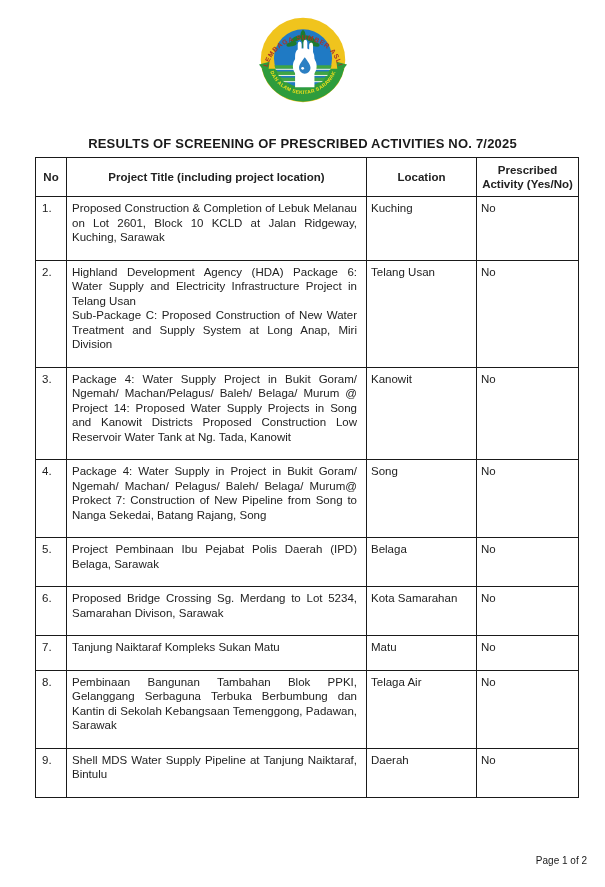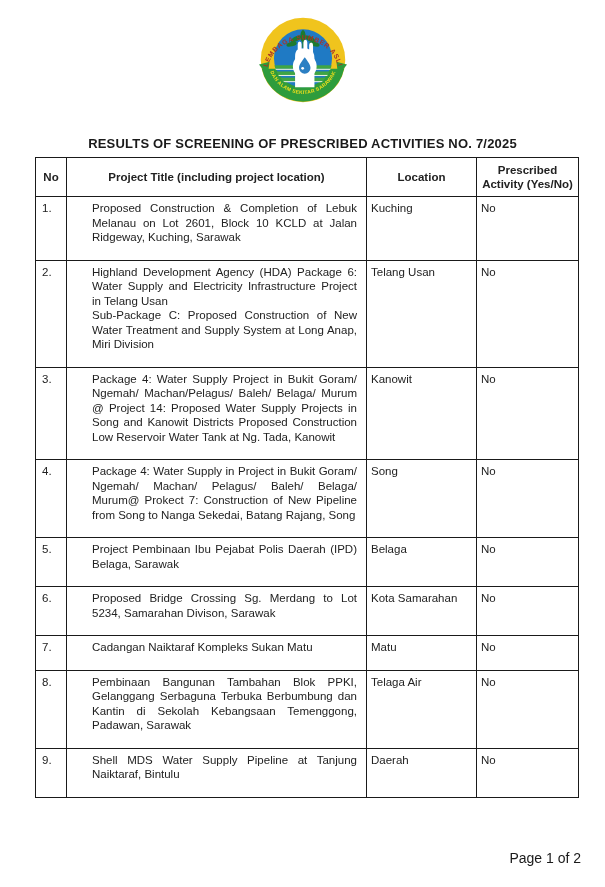--- a/index.html
+++ b/index.html
@@ -53,29 +53,29 @@
     vertical-align: top;
   }
   table.screening th {
     font-weight: bold;
     text-align: center;
     padding: 5px 4px;
     line-height: 14px;
     vertical-align: middle;
   }
   td.cell-no { padding: 4px 2px 4px 6px; }
-  td.cell-title { padding: 4px 9px 15px 25px; }
+  td.cell-title { padding: 4px 9px 15px 5px; }
   td.cell-title .para { text-align: justify; }
   td.cell-center { padding: 4px 4px; text-align: left; }
 
   .page-footer {
     position: absolute;
-    right: 24px;
+    right: 18px;
     bottom: 21px;
-    font-size: 14px;
+    font-size: 10px;
     color: #1a1a1a;
   }
 </style>
 </head>
 <body>
 
 <div class="page">
 
   <div class="logo-wrap">
     <svg width="88" height="88" viewBox="0 0 100 100">
@@ -198,21 +198,21 @@
           <td class="cell-no">6.</td>
           <td class="cell-title">
             <div class="para">Proposed Bridge Crossing Sg. Merdang to Lot 5234, Samarahan Divison, Sarawak</div>
           </td>
           <td class="cell-center">Kota Samarahan</td>
           <td class="cell-center">No</td>
         </tr>
         <tr>
           <td class="cell-no">7.</td>
           <td class="cell-title">
-            <div class="para">Cadangan Naiktaraf Kompleks Sukan Matu</div>
+            <div class="para">Tanjung Naiktaraf Kompleks Sukan Matu</div>
           </td>
           <td class="cell-center">Matu</td>
           <td class="cell-center">No</td>
         </tr>
         <tr>
           <td class="cell-no">8.</td>
           <td class="cell-title">
             <div class="para">Pembinaan Bangunan Tambahan Blok PPKI, Gelanggang Serbaguna Terbuka Berbumbung dan Kantin di Sekolah Kebangsaan Temenggong, Padawan, Sarawak</div>
           </td>
           <td class="cell-center">Telaga Air</td>

